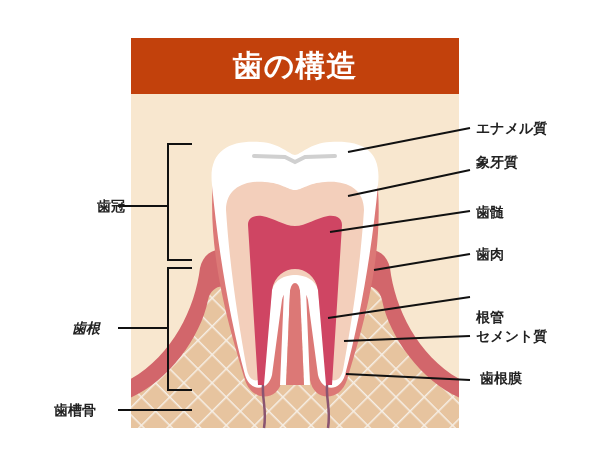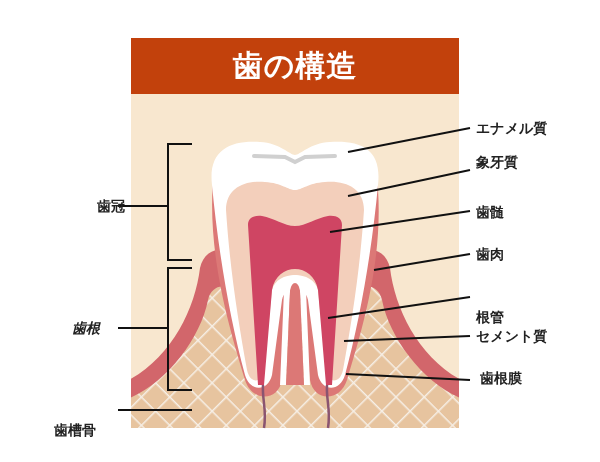--- a/index.html
+++ b/index.html
@@ -83,13 +83,13 @@
 <span class="label" style="left:476px;top:118px;">エナメル質</span>
 <span class="label" style="left:476px;top:152px;">象牙質</span>
 <span class="label" style="left:476px;top:202px;text-align:right;">歯髄</span>
 <span class="label" style="left:476px;top:244px;">歯肉</span>
 <span class="label" style="left:476px;top:287px;margin-top:20px;">根管</span>
 <span class="label" style="left:476px;top:326px;">セメント質</span>
 <span class="label" style="left:480px;top:368px;">歯根膜</span>
 
 <span class="label" style="left:72px;top:196px;margin-left:25px;">歯冠</span>
 <span class="label" style="left:72px;top:318px;font-style:italic;">歯根</span>
-<span class="label" style="left:54px;top:400px;margin-top:20px;">歯槽骨</span>
+<span class="label" style="left:54px;top:400px;">歯槽骨</span>
 
 </body></html>

